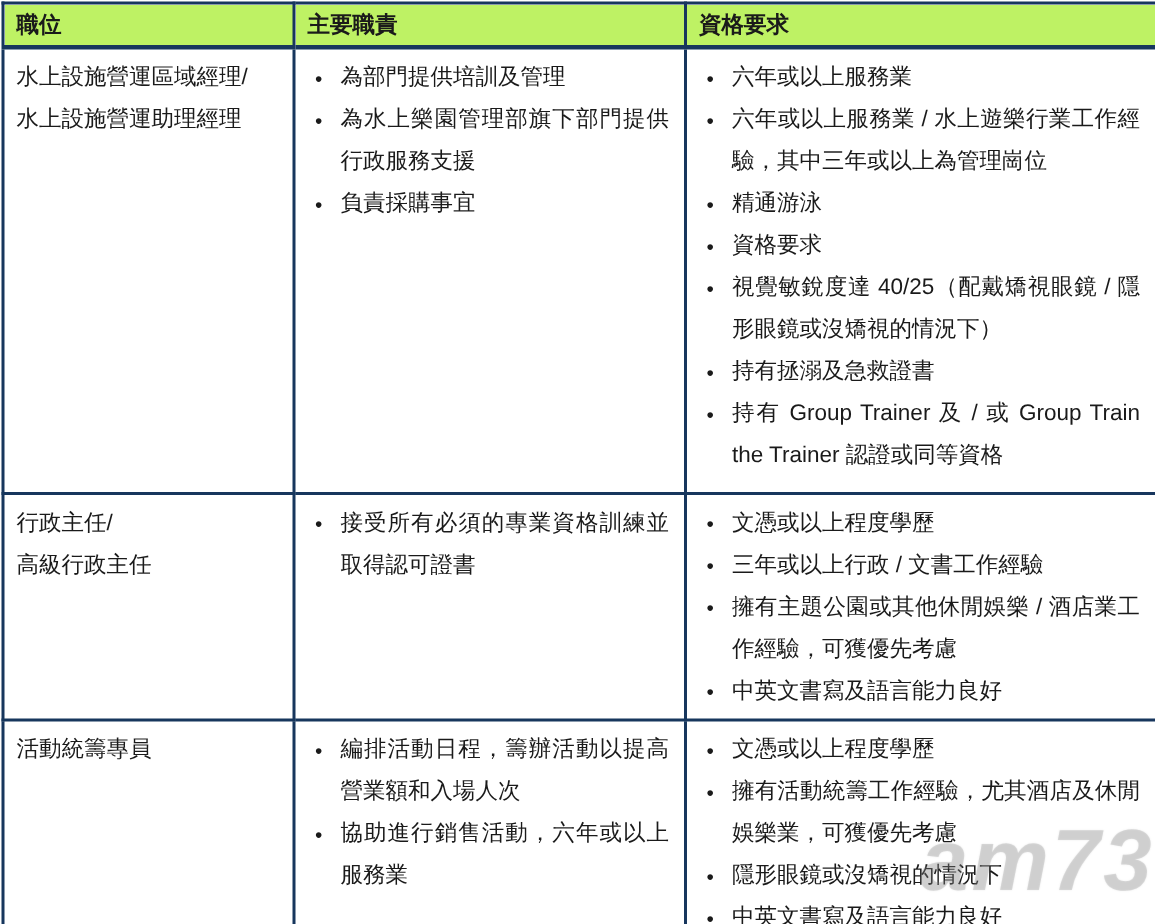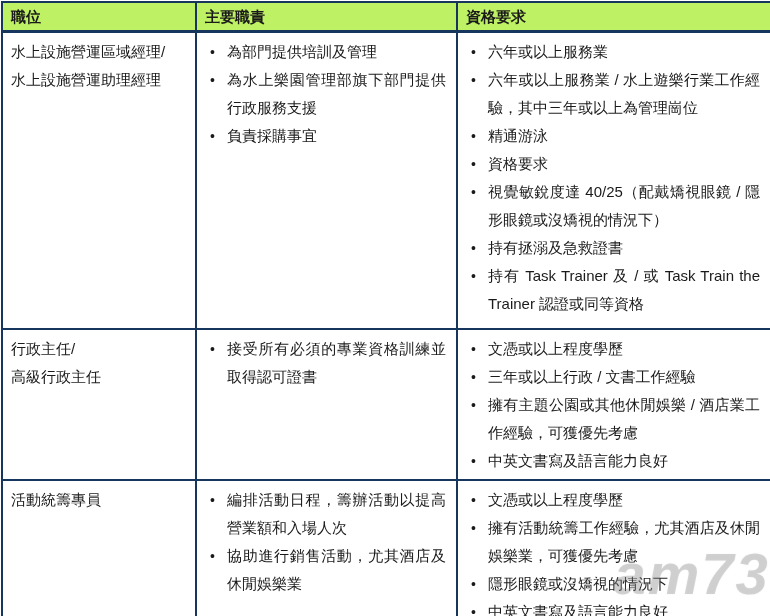--- a/index.html
+++ b/index.html
@@ -136,21 +136,21 @@
             <div class="bullet-item">
               <span class="bullet">•</span>
               <span class="bullet-text">視覺敏銳度達 40/25（配戴矯視眼鏡 / 隱形眼鏡或沒矯視的情況下）</span>
             </div>
             <div class="bullet-item">
               <span class="bullet">•</span>
               <span class="bullet-text">持有拯溺及急救證書</span>
             </div>
             <div class="bullet-item">
               <span class="bullet">•</span>
-              <span class="bullet-text">持有 Task Trainer 及 / 或 Task Train the Trainer 認證或同等資格</span>
+              <span class="bullet-text">持有 Group Trainer 及 / 或 Group Train the Trainer 認證或同等資格</span>
             </div>
           </td>
       </tr>
       <tr class="row-2">
         <td class="cell-position">行政主任/
 高級行政主任</td>
         <td class="cell-list">
             <div class="bullet-item">
               <span class="bullet">•</span>
               <span class="bullet-text">接受所有必須的專業資格訓練並取得認可證書</span>
@@ -177,21 +177,21 @@
       </tr>
       <tr class="row-3">
         <td class="cell-position">活動統籌專員</td>
         <td class="cell-list">
             <div class="bullet-item">
               <span class="bullet">•</span>
               <span class="bullet-text">編排活動日程，籌辦活動以提高營業額和入場人次</span>
             </div>
             <div class="bullet-item">
               <span class="bullet">•</span>
-              <span class="bullet-text">協助進行銷售活動，尤其酒店及休閒娛樂業</span>
+              <span class="bullet-text">協助進行銷售活動，六年或以上服務業</span>
             </div>
           </td>
         <td class="cell-list">
             <div class="bullet-item">
               <span class="bullet">•</span>
               <span class="bullet-text">文憑或以上程度學歷</span>
             </div>
             <div class="bullet-item">
               <span class="bullet">•</span>
               <span class="bullet-text">擁有活動統籌工作經驗，尤其酒店及休閒娛樂業，可獲優先考慮</span>

